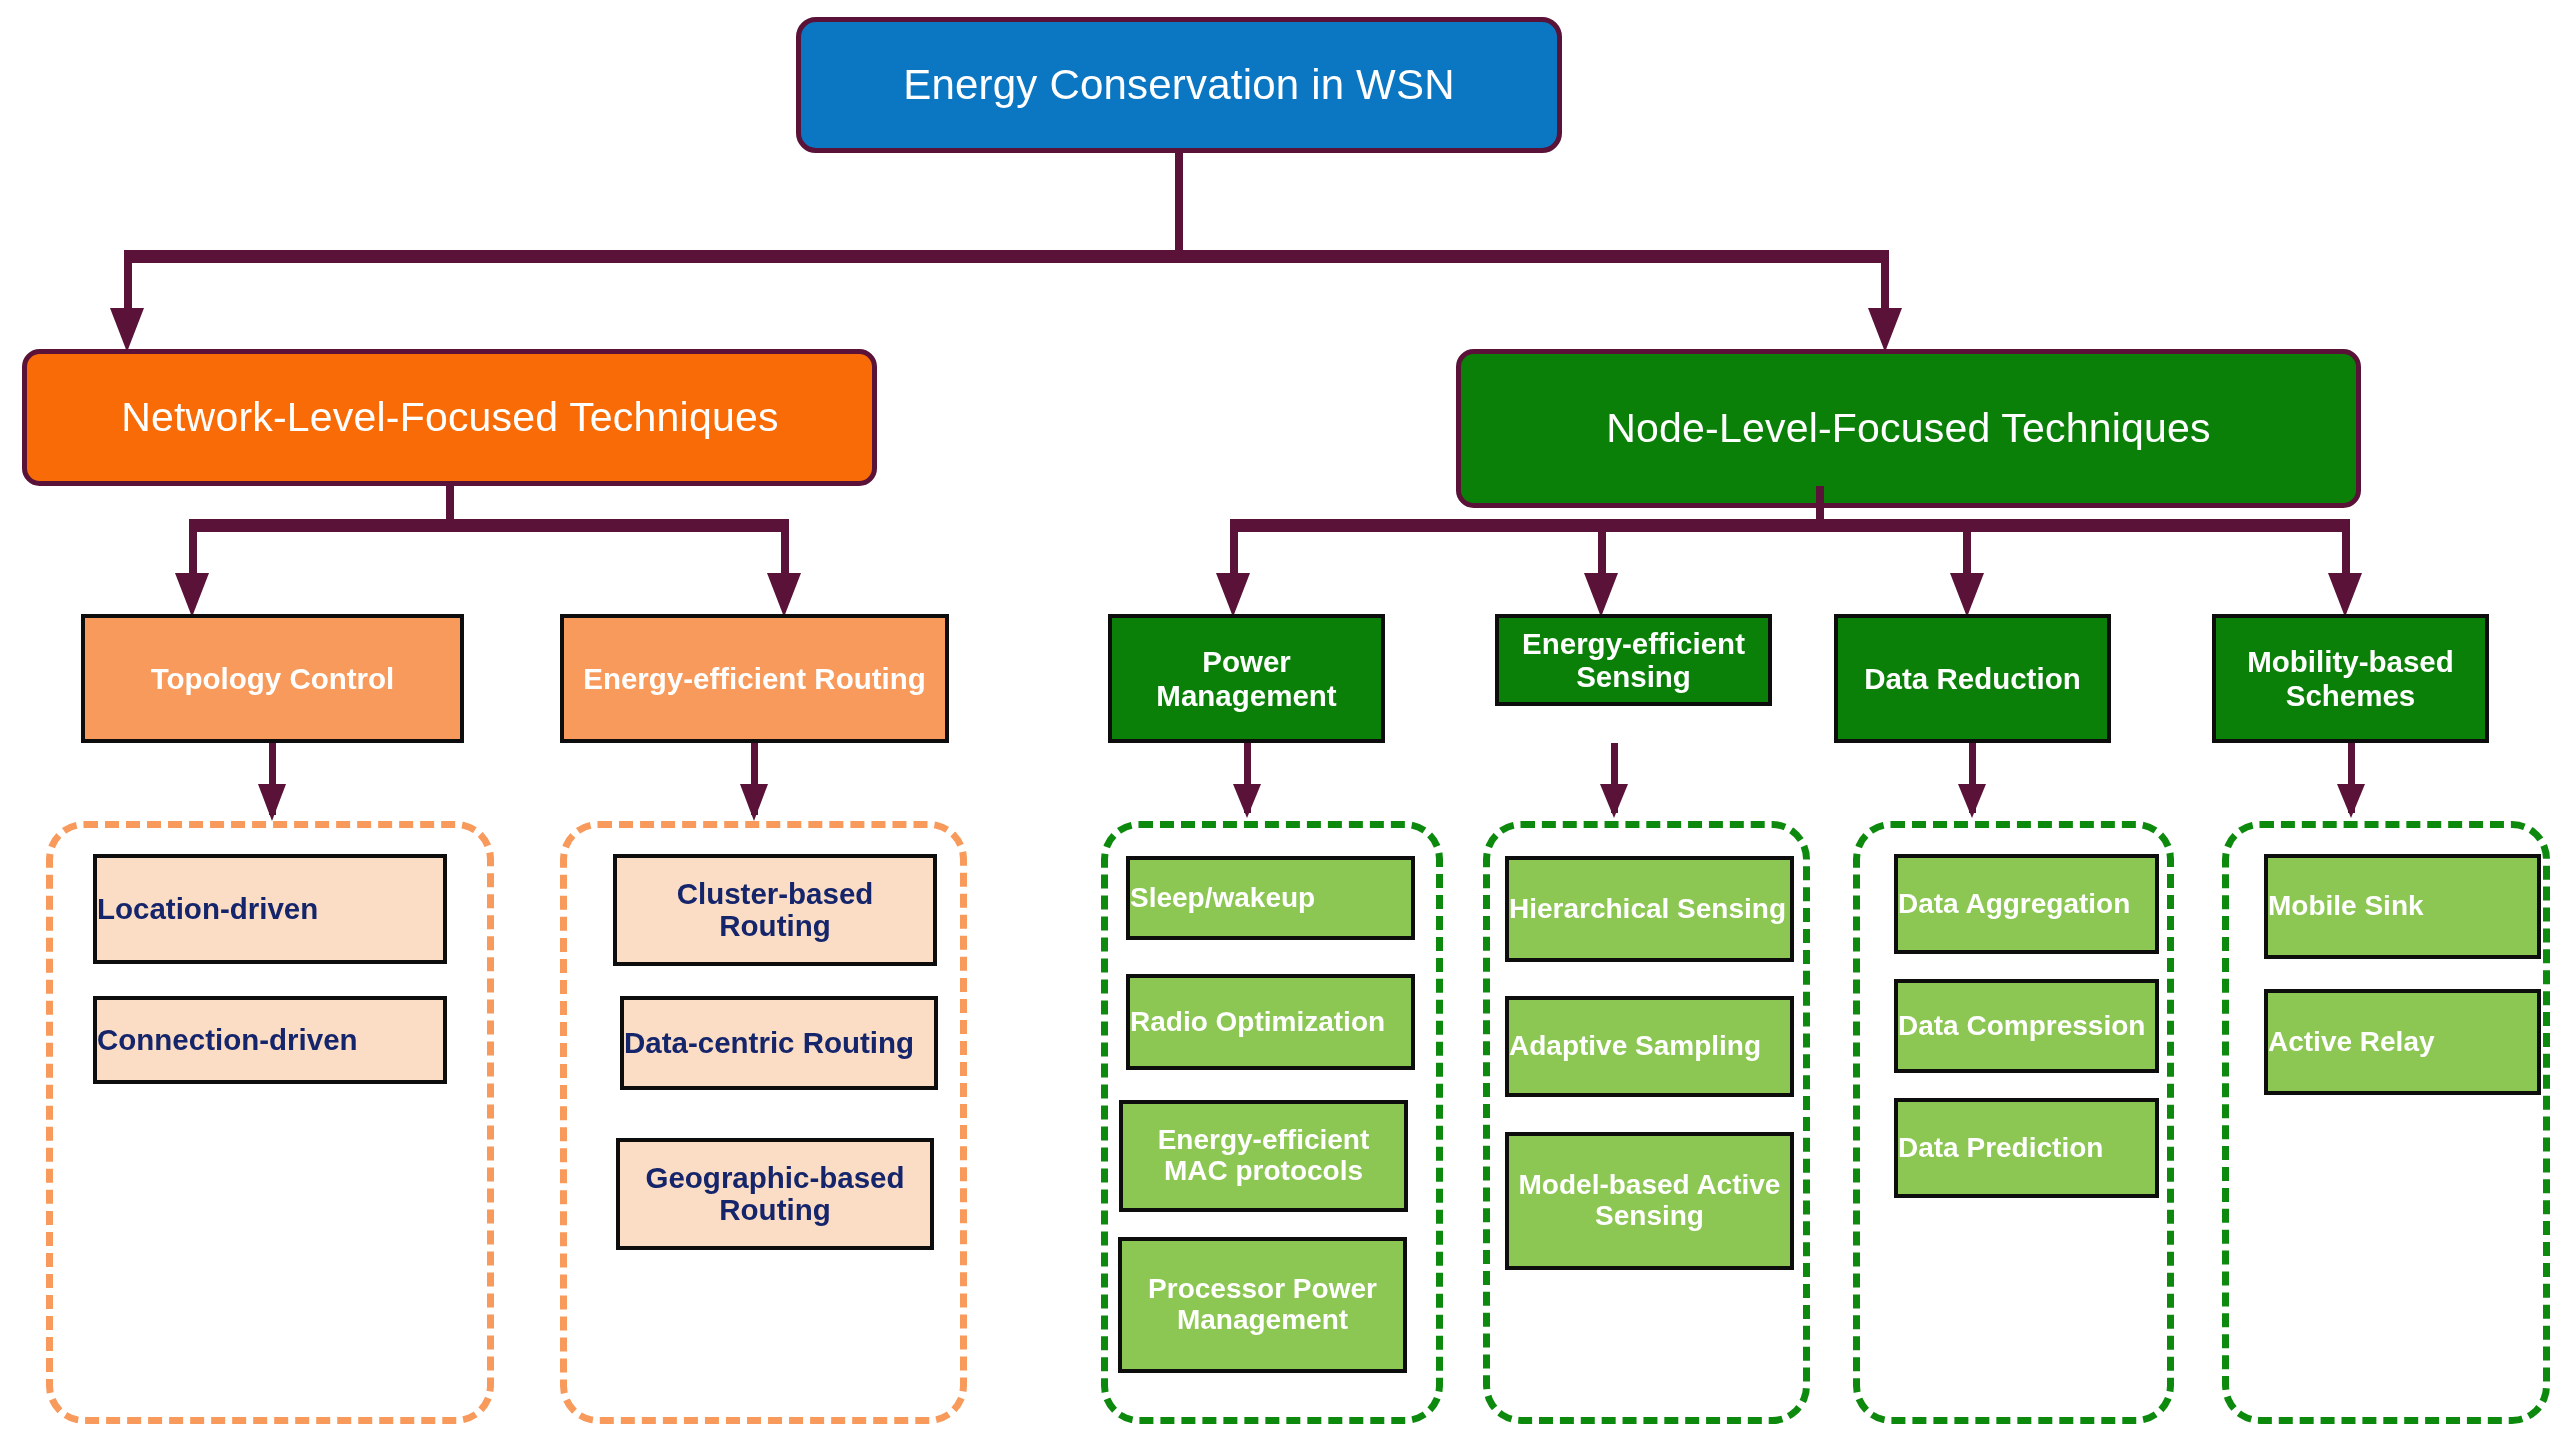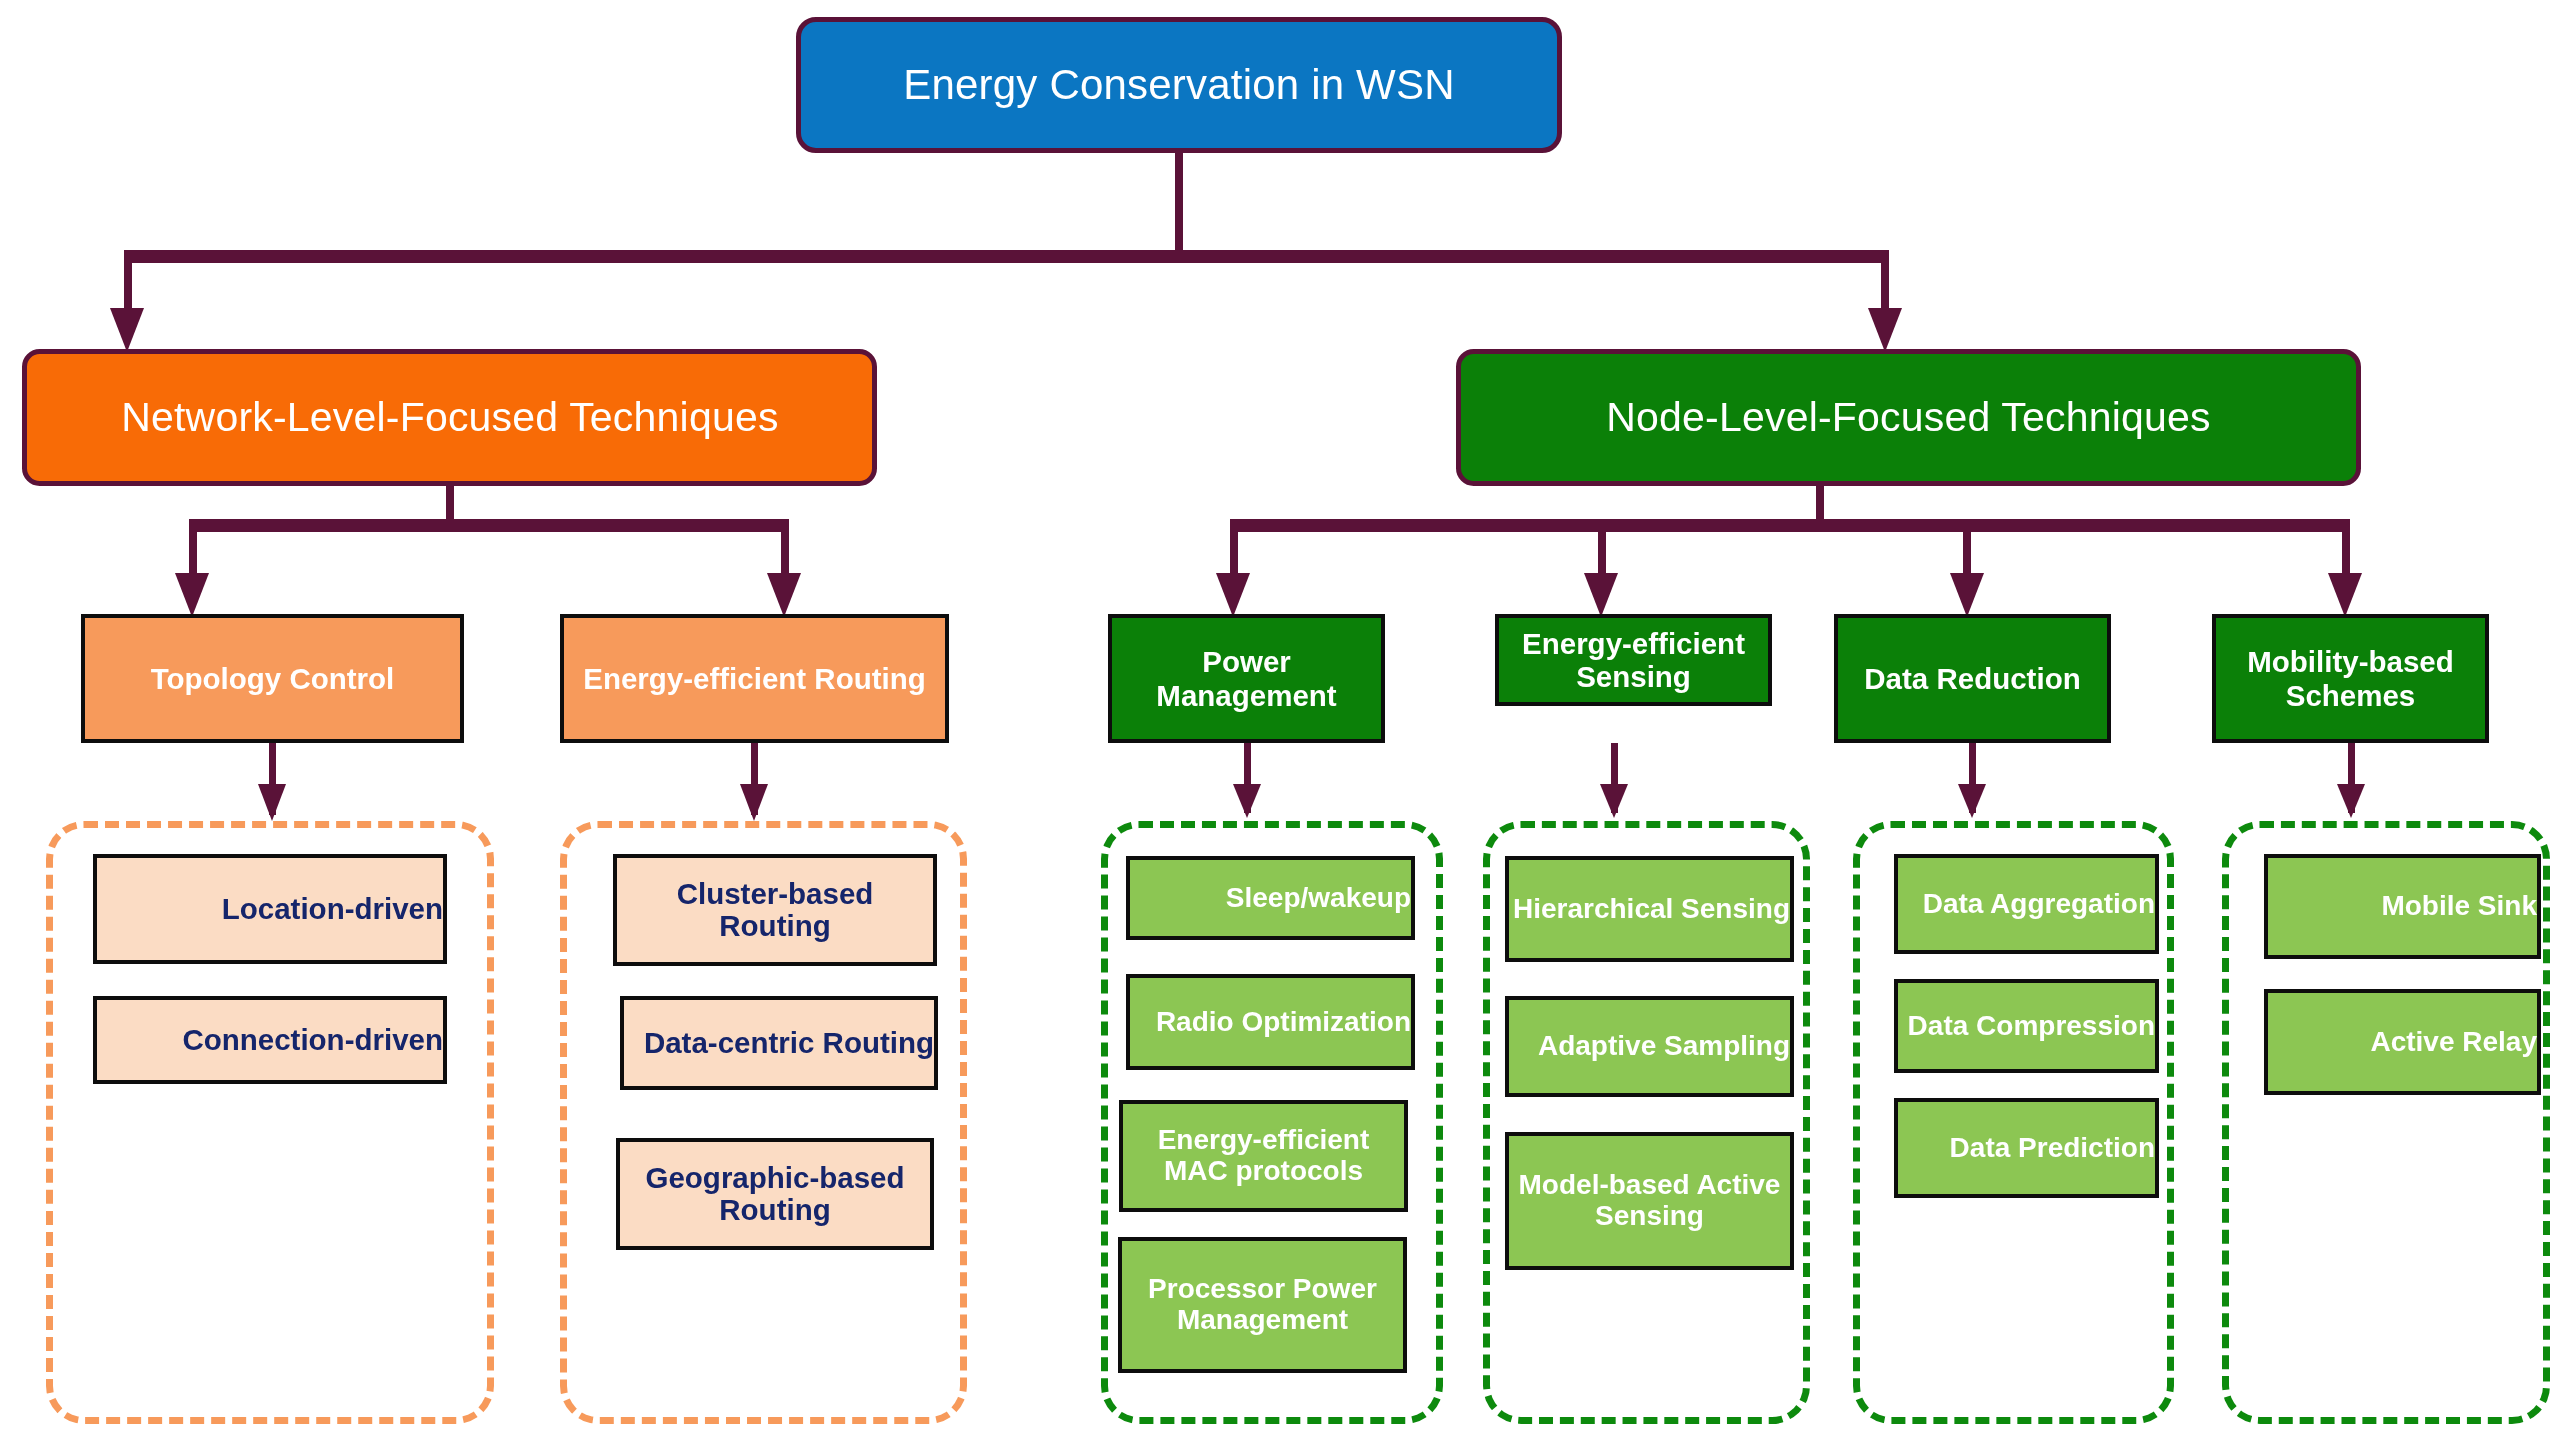--- a/index.html
+++ b/index.html
@@ -34,21 +34,21 @@
   .lvl3.orange{background:#F79A5B;}
   .lvl3.green{background:#0B8008;}
 
   
   .group{position:absolute;box-sizing:border-box;border-radius:38px;background:transparent;}
   .group.orange{border:7px dashed #F79A5B;}
   .group.green{border:7.7px dashed #0D8A0D;}
 
   
   .leaf{position:absolute;box-sizing:border-box;display:flex;
-        align-items:center;justify-content:flex-end;text-align:center;
+        align-items:center;justify-content:flex-start;text-align:center;
         font-weight:bold;line-height:1.1;border:4.1px solid #0D0D0D;}
   .leaf.peach{background:#FBDCC4;color:#15256B;font-size:29.5px;}
   .leaf.lgreen{background:#8CC653;color:#ffffff;font-size:28px;}
 </style>
 </head>
 <body>
 
 <div id="stage">
 
   <div class="node lvl1" style="left:796px;top:16.5px;width:766px;height:136px;">
@@ -62,21 +62,21 @@
 
   <div class="conn vline" style="left:124px;top:250px;width:8.3px;height:65px;"></div>
   <div class="arrow" style="left:110px;top:308px;"></div>
   <div class="conn vline" style="left:1881px;top:250px;width:8.3px;height:65px;"></div>
   <div class="arrow" style="left:1868px;top:308px;"></div>
 
   <div class="node lvl2 orange" style="left:22.4px;top:349px;width:855px;height:137px;">
     <span>Network-Level-Focused Techniques</span>
   </div>
 
-  <div class="node lvl2 green" style="left:1456px;top:349px;width:905px;height:137px;">
+  <div class="node lvl2 green" style="left:1456px;top:349px;width:905px;height:159px;">
     <span>Node-Level-Focused Techniques</span>
   </div>
 
   <div class="conn vline" style="left:446px;top:486px;width:8.3px;height:38px;"></div>
   <div class="conn hline" style="left:189px;top:519px;width:600px;height:13px;"></div>
   <div class="conn vline" style="left:189px;top:519px;width:8.3px;height:65px;"></div>
   <div class="arrow" style="left:175px;top:573px;"></div>
   <div class="conn vline" style="left:781px;top:519px;width:8.3px;height:65px;"></div>
   <div class="arrow" style="left:767px;top:573px;"></div>
 

